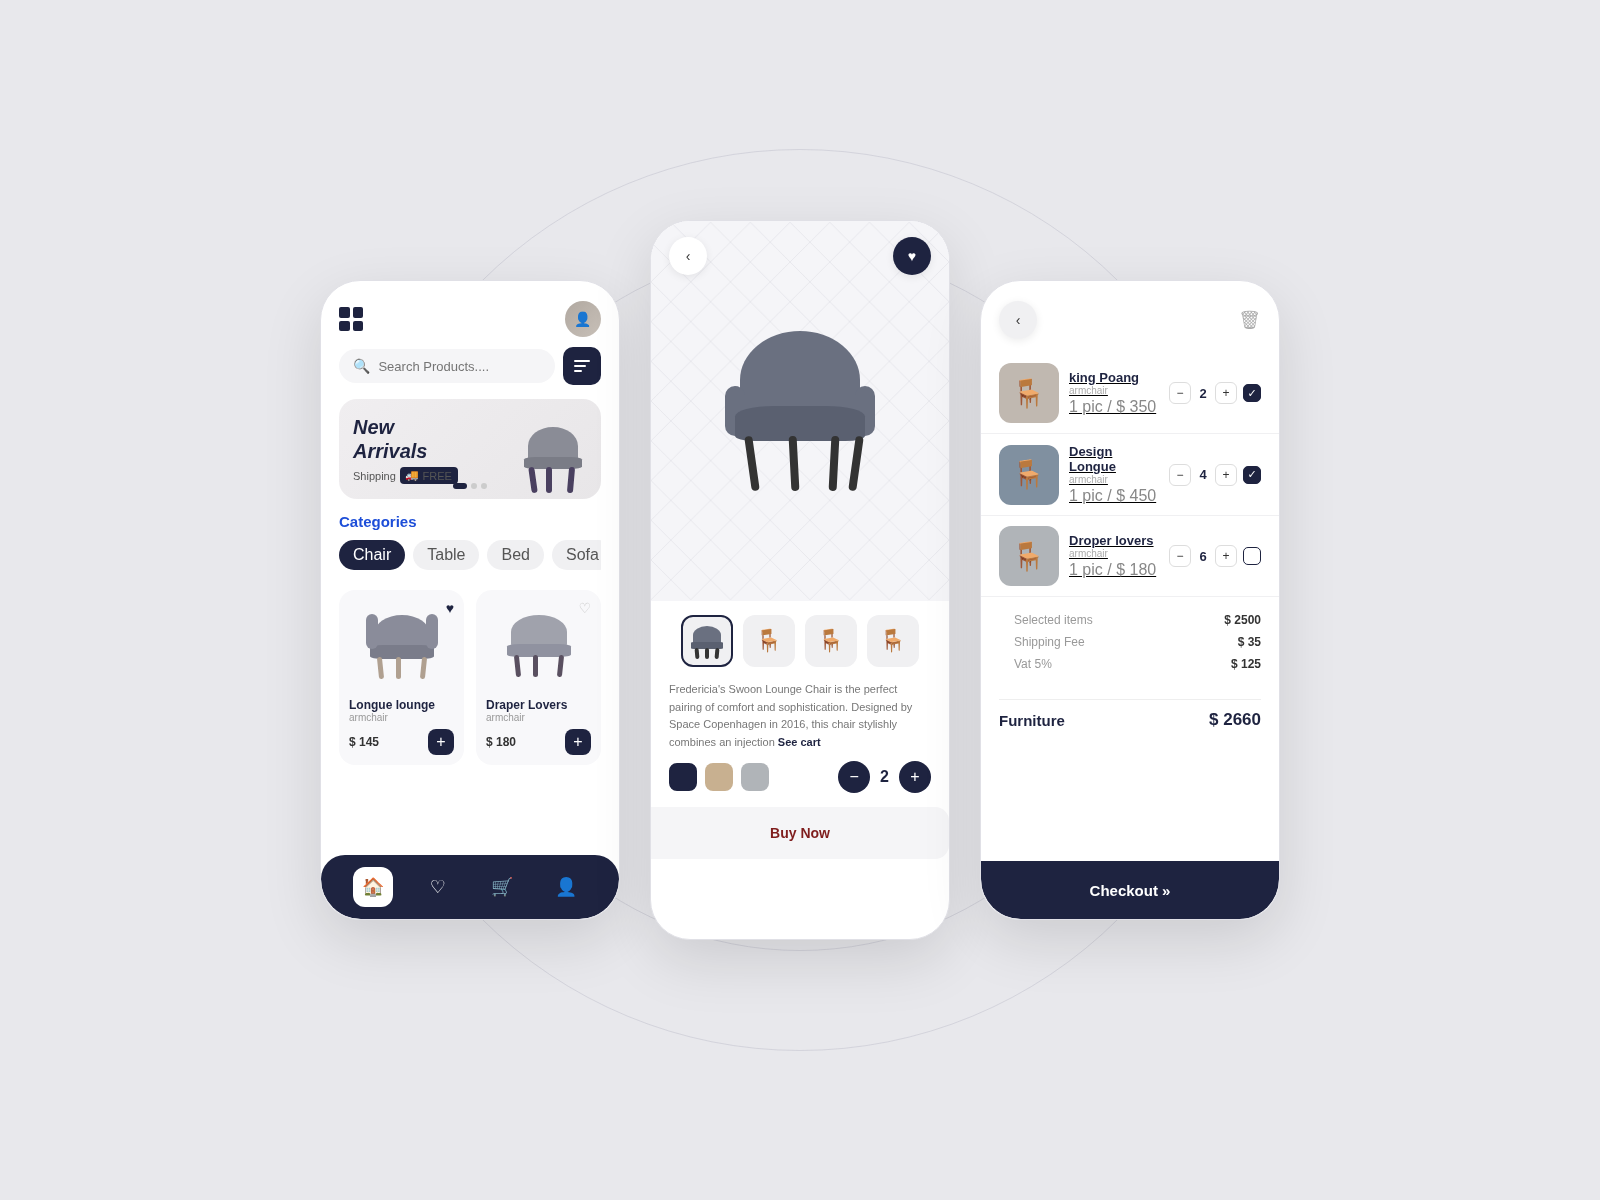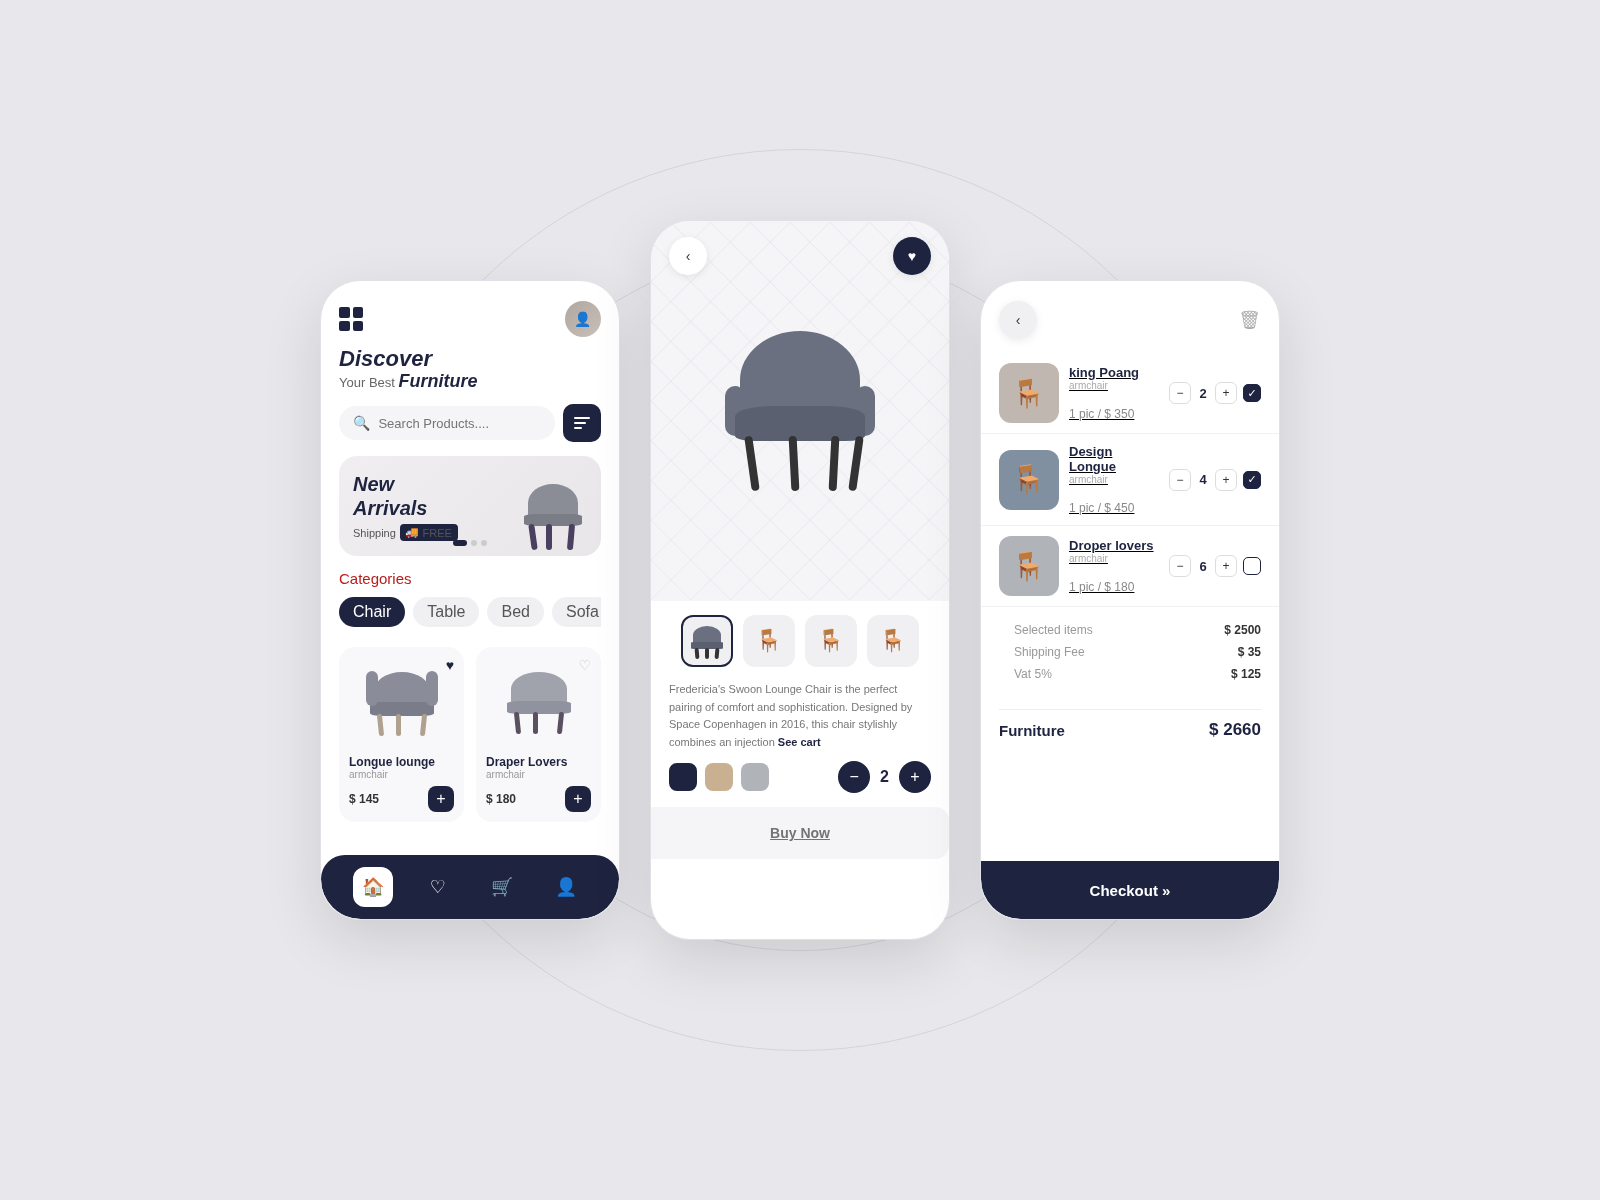--- a/index.html
+++ b/index.html
@@ -194,22 +194,22 @@
       width: 6px; height: 6px;
       border-radius: 50%;
       background: #ccc;
     }
     .dot.active { background: #1e2340; width: 14px; border-radius: 3px; }
     .categories-section {
       padding: 0 18px 10px;
     }
     .categories-section h3 {
       font-size: 15px;
-      font-weight: 400;
-      color: #b91c1c;
+      font-weight: 700;
+      color: #1d4ed8;
       margin-bottom: 10px;
     }
     .cat-tabs {
       display: flex;
       gap: 8px;
       flex-wrap: nowrap;
       overflow: hidden;
     }
     .cat-tab {
       padding: 6px 14px;
@@ -473,27 +473,26 @@
       color: #fff;
       border: none;
       font-size: 14px;
       font-weight: 600;
       cursor: pointer;
       border-radius: 14px 0 0 14px;
     }
     .buy-now-btn {
       flex: 1;
       background: #f5f5f7;
-      color: #737373;
+      color: #7f1d1d;
       border: none;
       font-size: 14px;
       font-weight: 600;
       cursor: pointer;
       border-radius: 0 14px 14px 0;
-      text-decoration: underline;
     }
 
     
     .right-header {
       display: flex;
       justify-content: space-between;
       align-items: center;
       padding: 20px 18px 14px;
     }
     .cart-item {
@@ -520,23 +519,23 @@
     .cart-item-name {
       font-size: 13px;
       font-weight: 700;
       color: #1e2340;
     }
     .cart-item-sub {
       font-size: 10px;
       color: #aaa;
     }
     .cart-item-price {
-      font-size: 12px;
+      font-size: 16px;
       color: #888;
-      margin-top: 16px;
+      margin-top: 2px;
     }
     .cart-item-right {
       display: flex;
       align-items: center;
       gap: 6px;
     }
     .checkbox {
       width: 18px; height: 18px;
       border-radius: 5px;
       border: 1.5px solid #1e2340;
@@ -699,26 +698,20 @@
     <div class="left-header">
       <div class="grid-icon">
         <span></span>
           <span></span>
           <span></span>
           <span></span>
       </div>
       <div class="avatar-small" style="background: linear-gradient(135deg, #b0a8a0, #c8c0b8); display:flex; align-items:center; justify-content:center; font-size:14px; color:#fff;">👤</div>
     </div>
 
-    <div class="left-title">
-      <h1>Discover</h1>
-      <p>
-        <span>Your Best </span><strong>Furniture</strong>
-      </p>
-    </div>
 
     <div class="search-bar">
       <div class="search-input-wrap">
         <span style="color:#aaa; font-size:14px;">🔍</span>
         <input type="text" placeholder="Search Products...." style="">
       </div>
       <div class="filter-btn">
         <svg width="16" height="12">
           <rect y="0" width="16" height="2" rx="1" fill="white"></rect>
           <rect y="5" width="12" height="2" rx="1" fill="white"></rect>

